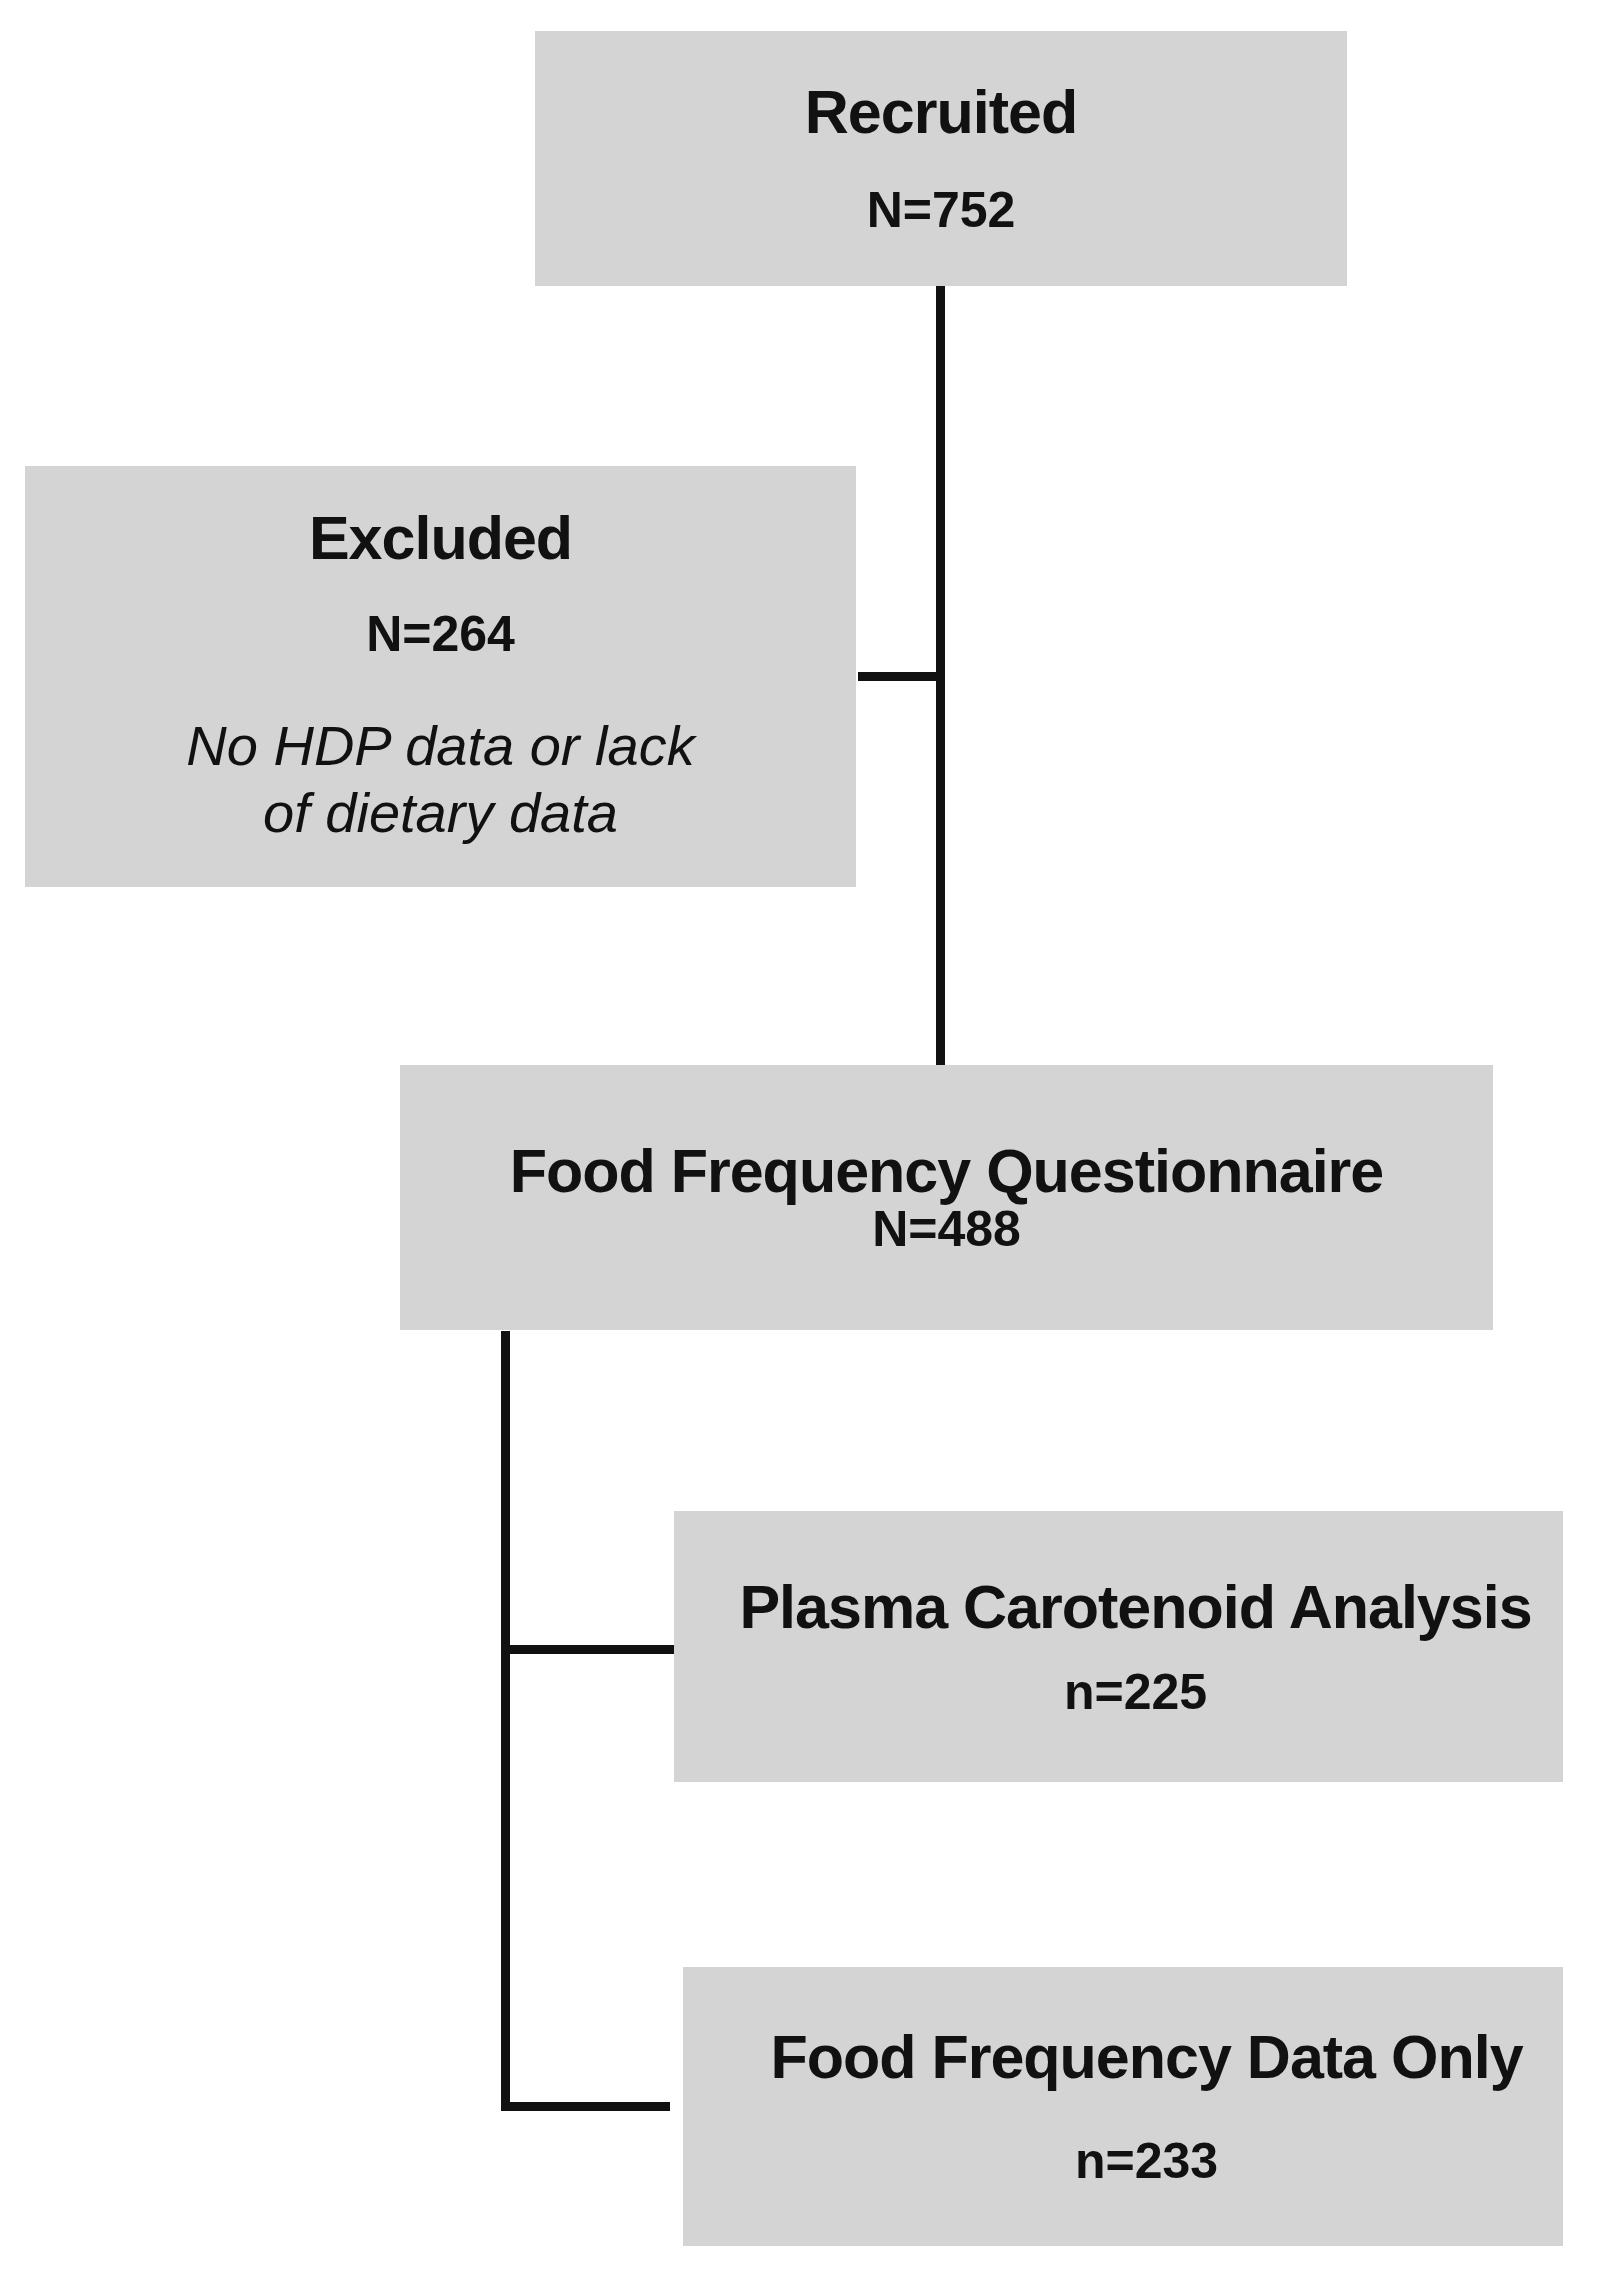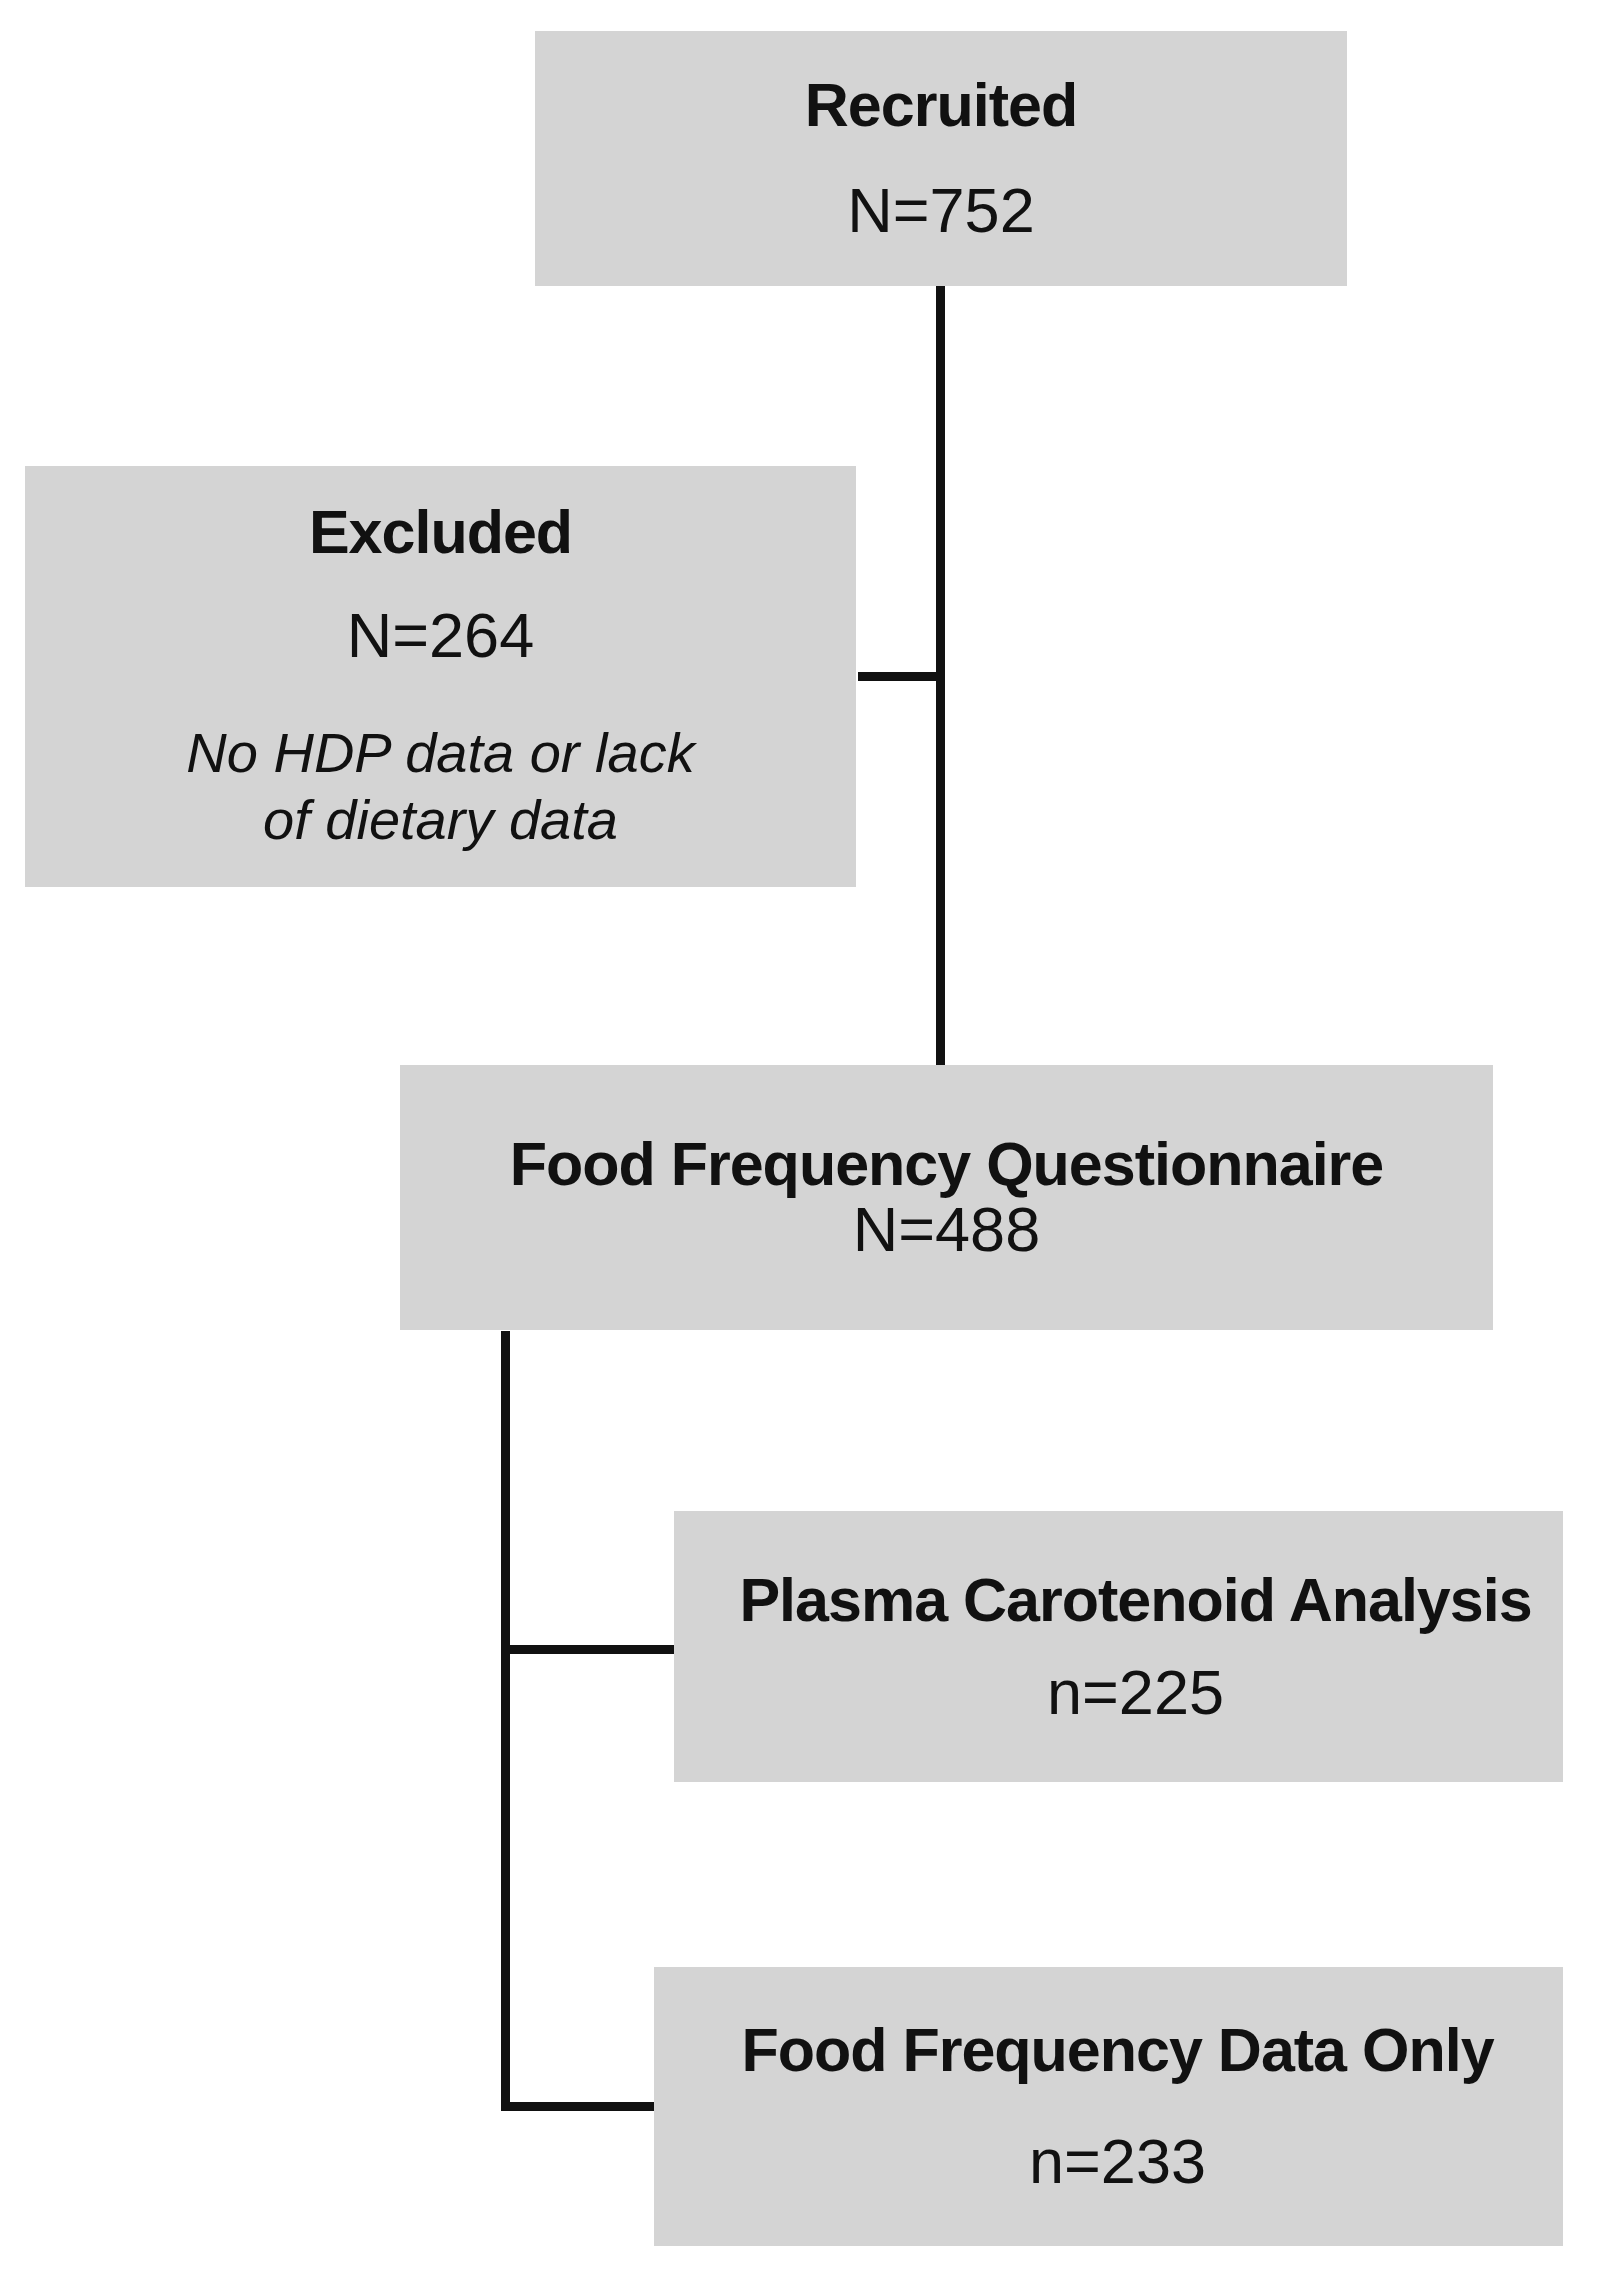--- a/index.html
+++ b/index.html
@@ -29,37 +29,37 @@
     padding:7.7px 9.6px;
   }
   .node .title{
     font-weight:700;
     font-size:61px;
     line-height:1.05;
     letter-spacing:-1px;
     white-space:nowrap;
   }
   .node .count{
-    font-weight:400;
-    font-size:63px;
+    font-weight:700;
+    font-size:50px;
     line-height:1.05;
   }
   .node .note{
     font-style:italic;
     font-weight:400;
     font-size:56px;
     line-height:1.2;
   }
   
   #box-recruited{left:535px;top:31px;width:812px;height:255px;row-gap:40px;}
   #box-excluded{left:25px;top:466px;width:831px;height:421px;row-gap:38px;}
   #box-excluded .note{margin-top:13.4px;}
   #box-ffq{left:400px;top:1065px;width:1093px;height:265px;}
   #box-plasma{left:674px;top:1511px;width:923px;height:271px;row-gap:27px;}
-  #box-ffd{left:654px;top:1967px;width:927px;height:279px;row-gap:46px;}
+  #box-ffd{left:683px;top:1967px;width:927px;height:279px;row-gap:46px;}
   
   .connector{position:absolute;background:var(--line);}
   #conn-recruited-down{left:936px;top:285px;width:8.6px;height:780px;}
   #conn-excluded-branch{left:858px;top:672px;width:87px;height:8.6px;}
   #conn-ffq-down{left:501px;top:1331px;width:8.6px;height:780px;}
   #conn-plasma-branch{left:501px;top:1645px;width:173px;height:8.6px;}
   #conn-ffd-branch{left:501px;top:2102px;width:169px;height:8.6px;}
 </style>
 </head>
 <body>

